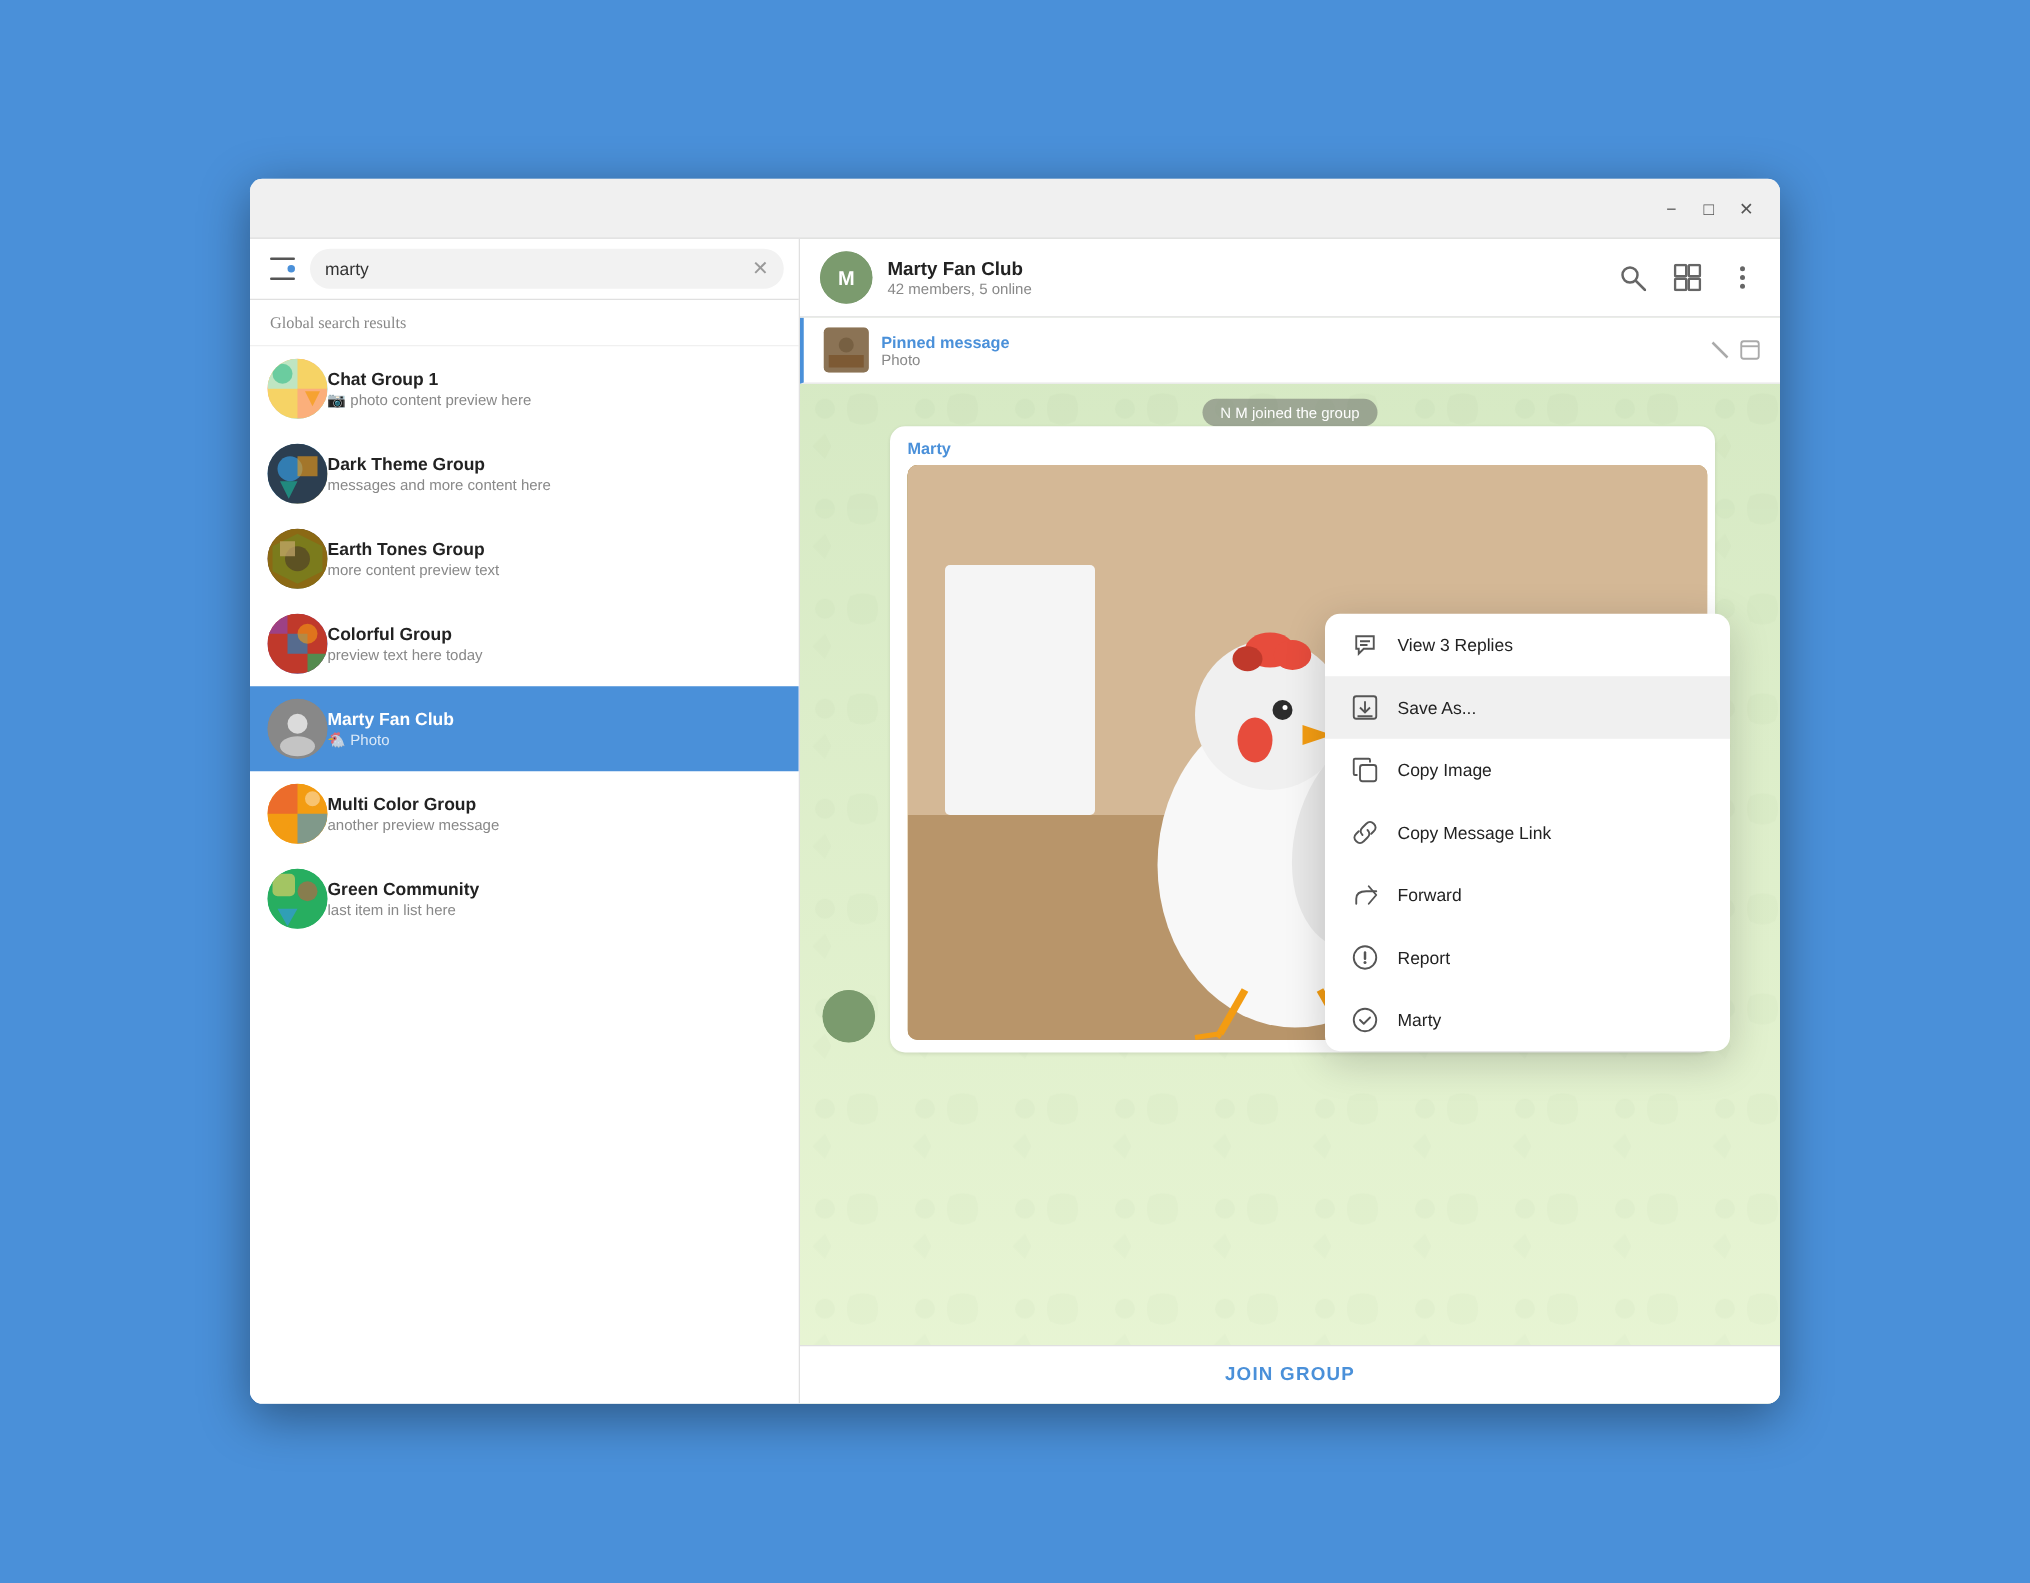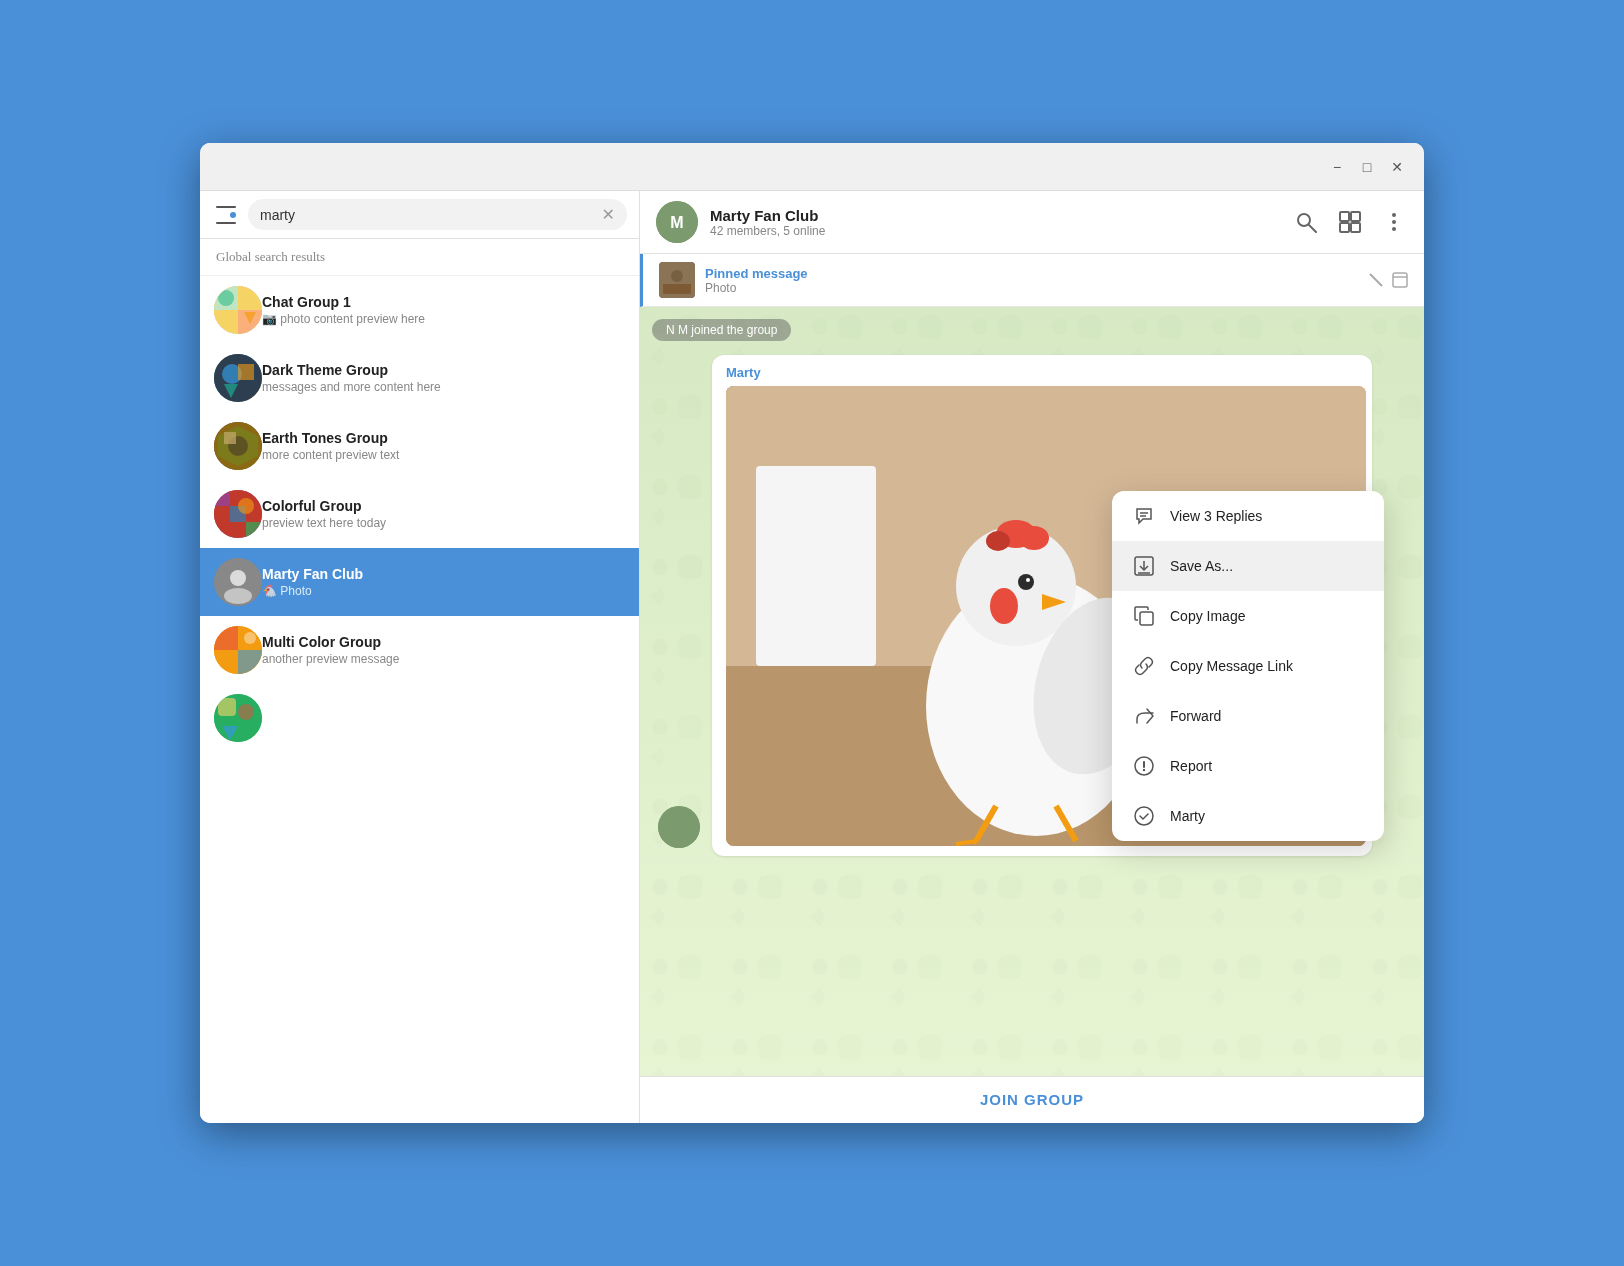--- a/index.html
+++ b/index.html
@@ -258,21 +258,22 @@
     }
     .join-btn {
       color: #4a90d9;
       font-weight: 600;
       font-size: 15px;
       cursor: pointer;
       letter-spacing: 1px;
     }
     
     .system-msg {
-      margin-bottom: 14px;
+      text-align: center;
+      margin-bottom: 0;
     }
     .system-msg-bubble {
       display: inline-block;
       background: rgba(100,100,100,0.5);
       color: #fff;
       border-radius: 12px;
       padding: 4px 14px;
       font-size: 12px;
     }
     
@@ -303,21 +304,21 @@
       justify-content: center;
     }
     
     .context-menu {
       position: absolute;
       right: 40px;
       top: 300px;
       background: #fff;
       border-radius: 12px;
       box-shadow: 0 8px 32px rgba(0,0,0,0.18);
-      width: 272px;
+      width: 324px;
       z-index: 100;
       overflow: hidden;
     }
     .ctx-item {
       display: flex;
       align-items: center;
       gap: 14px;
       padding: 13px 20px;
       cursor: pointer;
       font-size: 14px;
@@ -467,20 +468,24 @@
         </div>
 
         <div class="chat-item">
           <div class="avatar" style="background:#27ae60;">
             <svg width="48" height="48" viewBox="0 0 48 48">
               <circle cx="24" cy="24" r="24" fill="#27ae60"></circle>
               <rect x="4" y="4" width="18" height="18" fill="#f6d365" opacity="0.6" rx="4"></rect>
               <circle cx="32" cy="18" r="8" fill="#e74c3c" opacity="0.5"></circle>
               <polygon points="8,32 24,32 16,46" fill="#3498db" opacity="0.7"></polygon>
             </svg>
+          </div>
+          <div class="chat-info">
+            <div class="chat-name">Green Community</div>
+            <div class="chat-preview">last item in list here</div>
           </div>
         </div>
       </div>
     </div>
 
     <div class="right-panel">
 
       <div class="chat-header">
         <div class="avatar" style="background:#7B9B6E; width:42px; height:42px; font-size:18px;">
           <svg width="42" height="42" viewBox="0 0 42 42">

